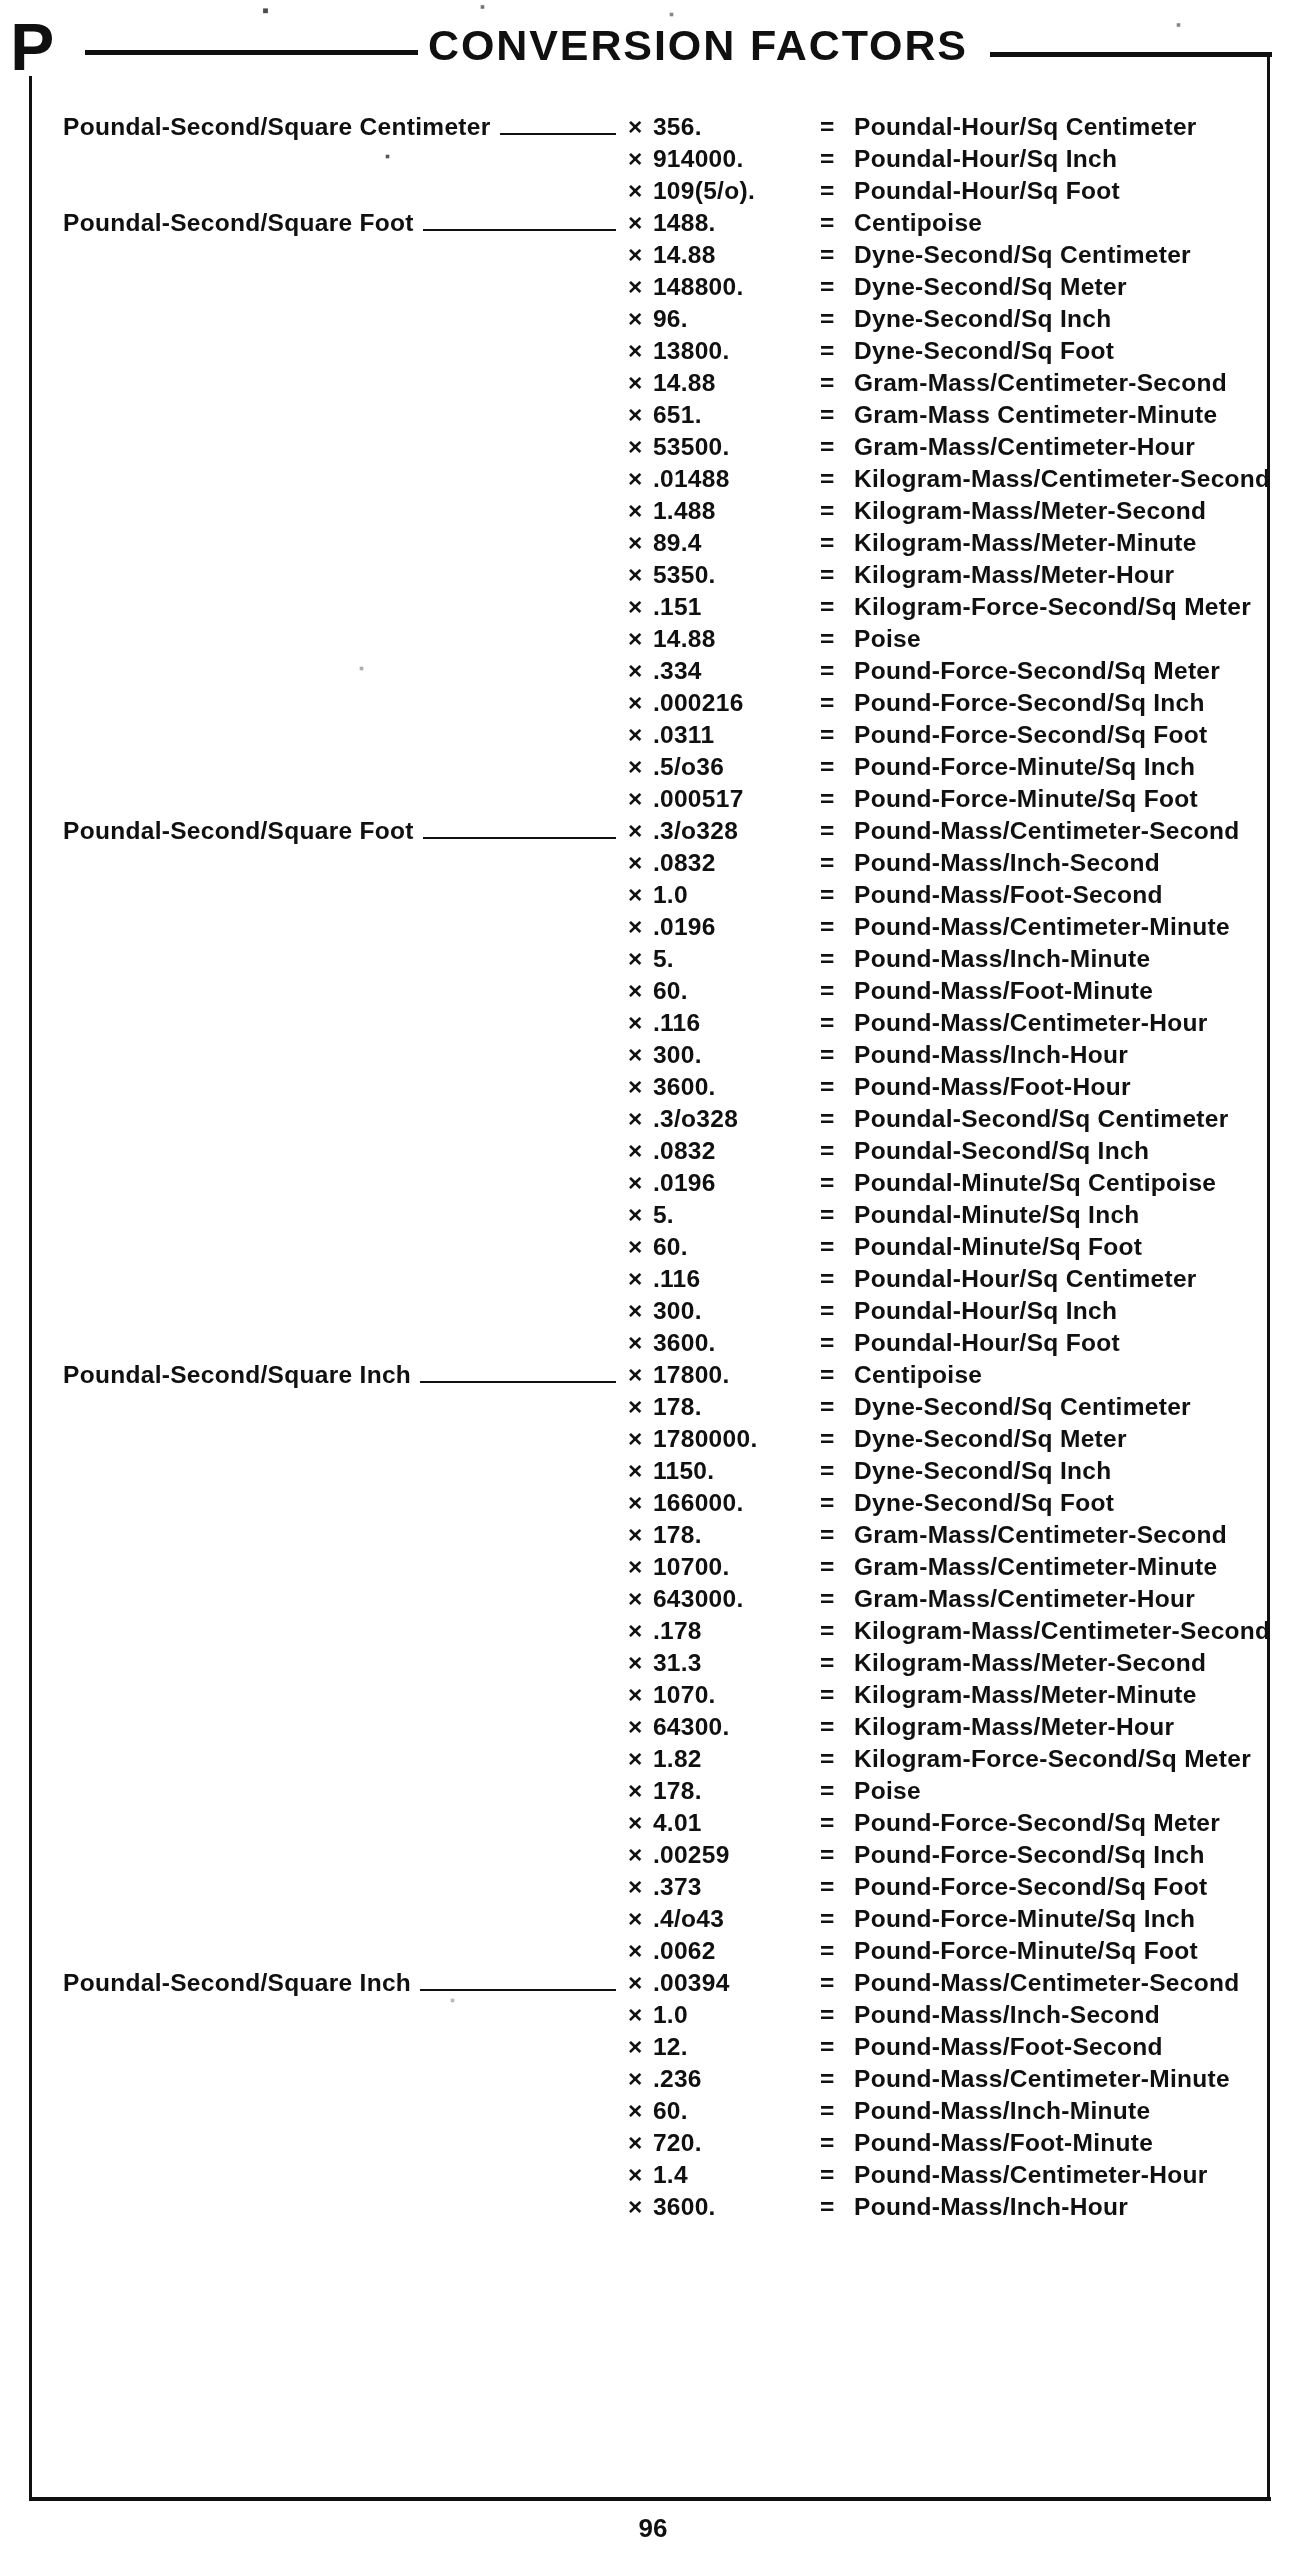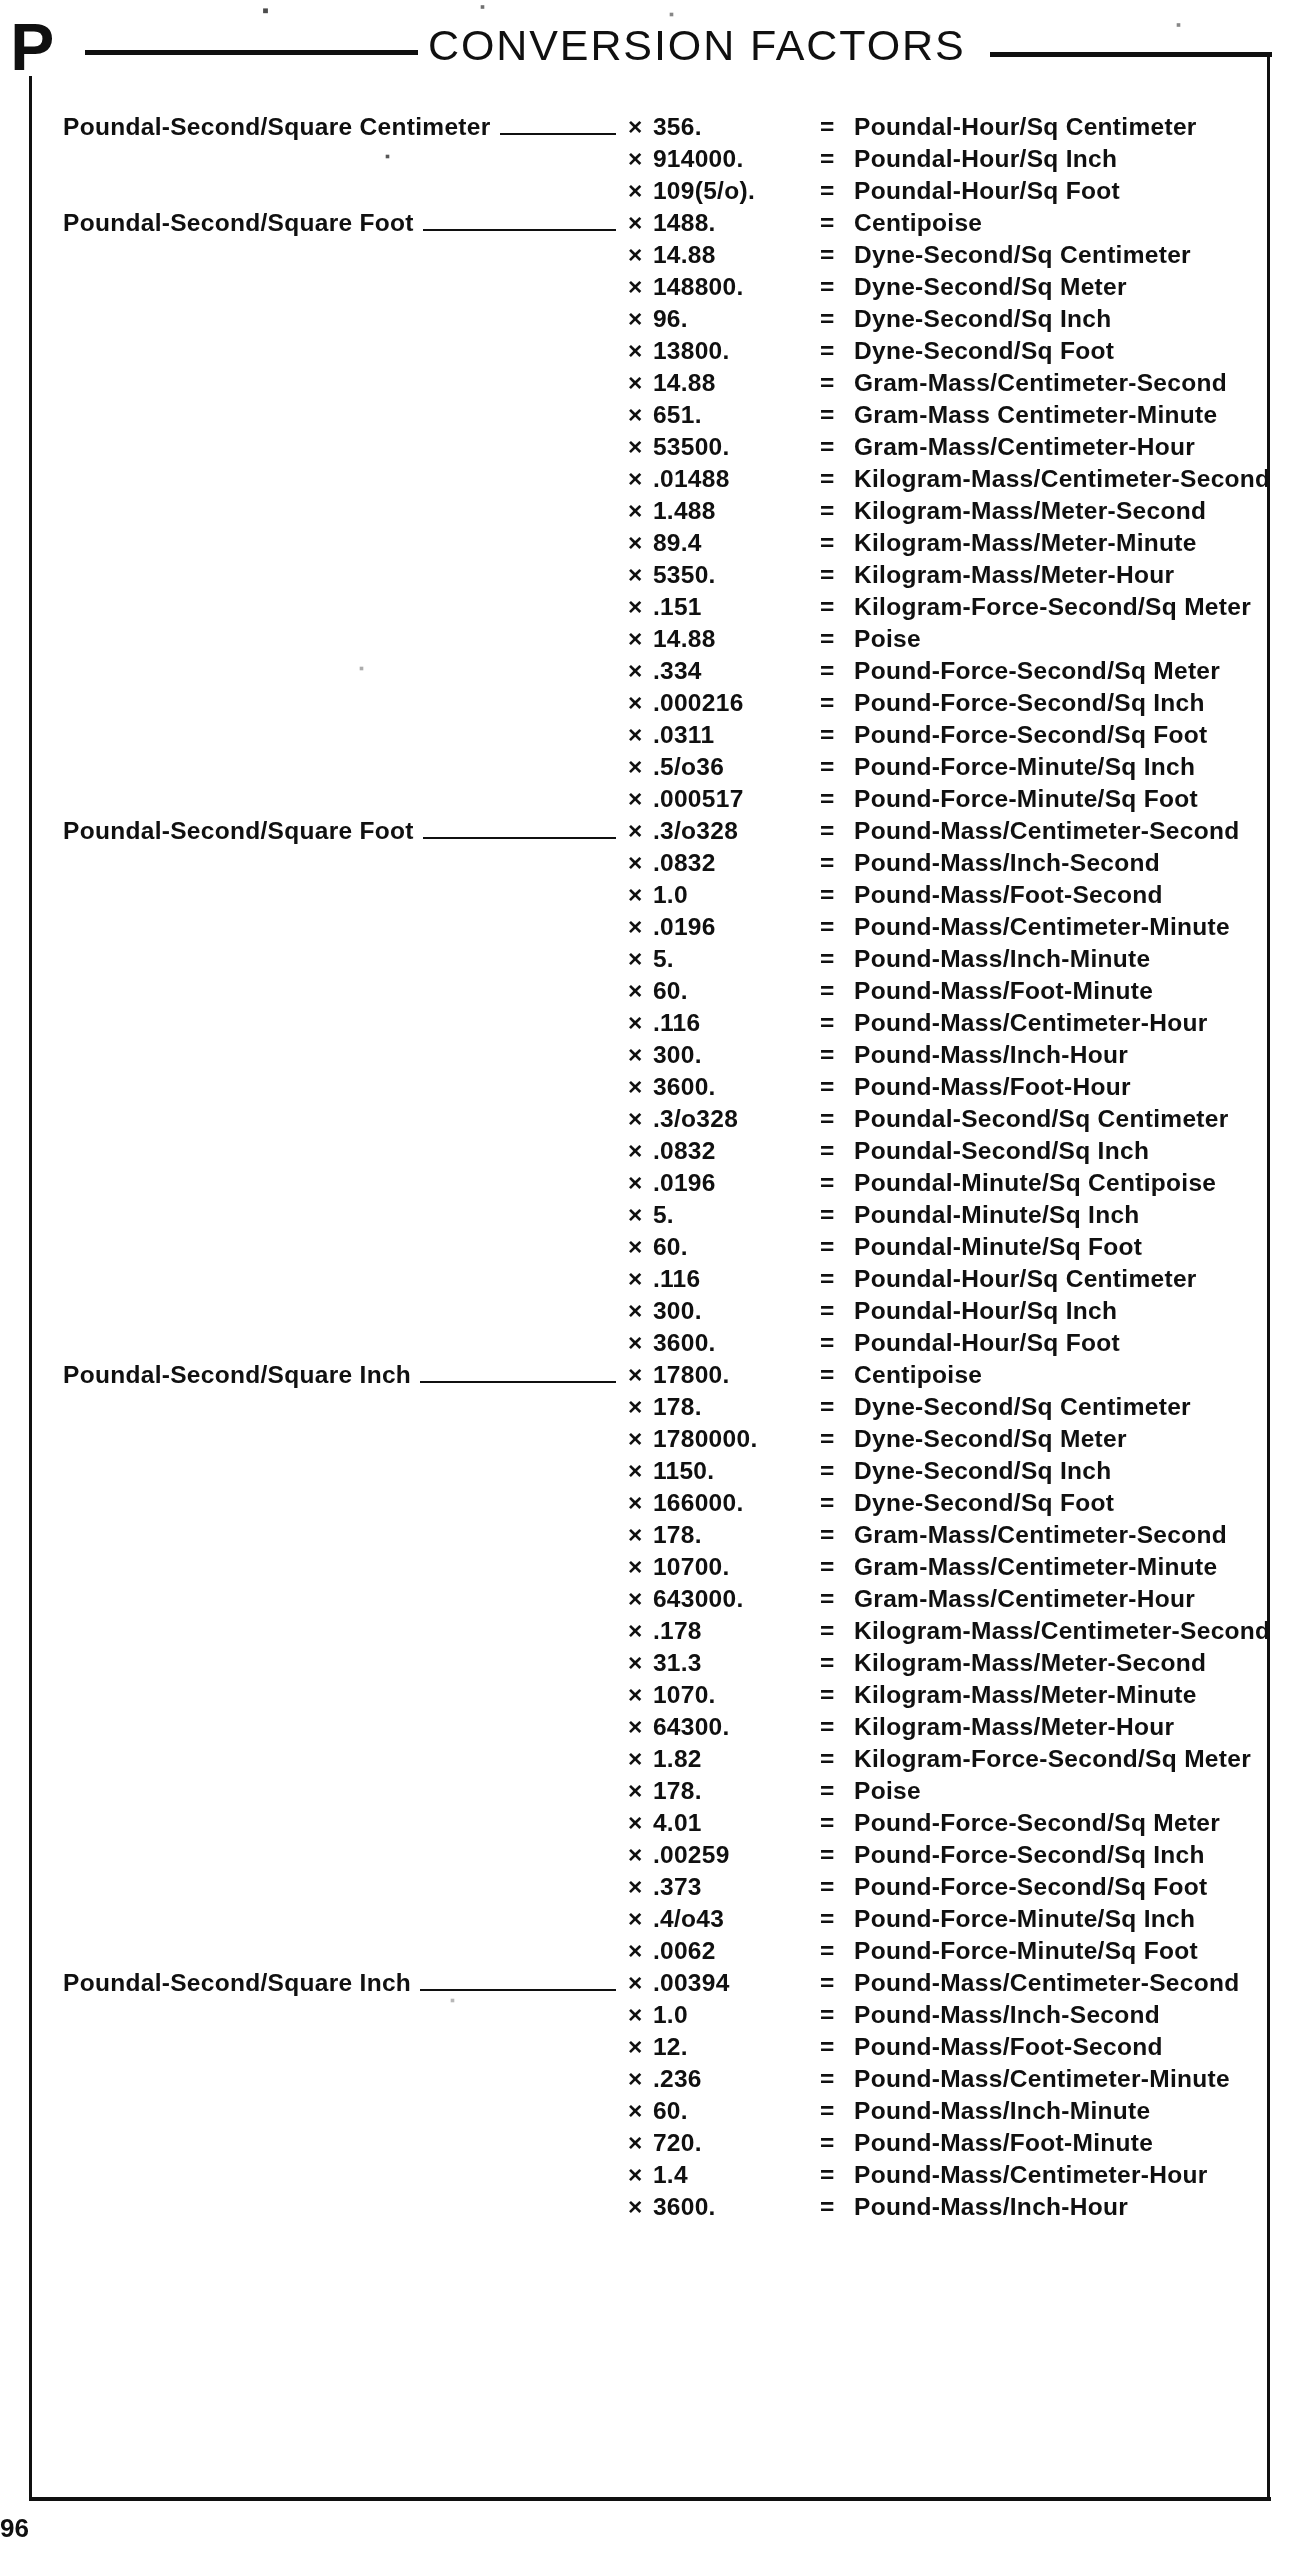--- a/index.html
+++ b/index.html
@@ -22,21 +22,21 @@
     font-weight: 700;
     line-height: 1;
     letter-spacing: 0;
   }
   .title {
     position: absolute;
     left: 428px;
     top: 20.6px;
     margin: 0;
     font-size: 43px;
-    font-weight: 400;
+    font-weight: 700;
     letter-spacing: 1.9px;
     white-space: nowrap;
   }
   .rule { position: absolute; background: var(--ink); }
   .rule-left  { left: 85px; top: 50px; width: 333px; height: 5.2px; }
   .rule-right { left: 990px; top: 52px; width: 282px; height: 5.2px; }
   .border-left   { position: absolute; left: 29px;  top: 76px;  width: 3.2px;  height: 2425px; background: var(--ink); }
   .border-right  { position: absolute; left: 1267px; top: 54px;  width: 3.2px;  height: 2447px; background: var(--ink); }
   .border-bottom { position: absolute; left: 29px;  top: 2497px; width: 1242px; height: 3.9px; background: var(--ink); }
   .rows {
@@ -79,21 +79,21 @@
   }
   .mult { display: inline-block; }
   .factor { margin-left: 10.3px; }
   .cell-result { display: flex; flex: 1 1 auto; }
   .eq { width: 34px; flex: 0 0 34px; }
   .page-number {
     position: absolute;
     left: 0;
     top: 2513px;
     width: 100%;
-    text-align: left;
+    text-align: center;
     font-size: 26px;
     font-weight: 700;
   }
   .noise {
     position: absolute;
     left: 0; top: 0; width: 1.3px; height: 1.3px;
     background: transparent;
     box-shadow:
       265px 10.3px 0 1.9px rgba(16,16,16,0.75),
       482px 6.5px 0 1.3px rgba(16,16,16,0.6),

